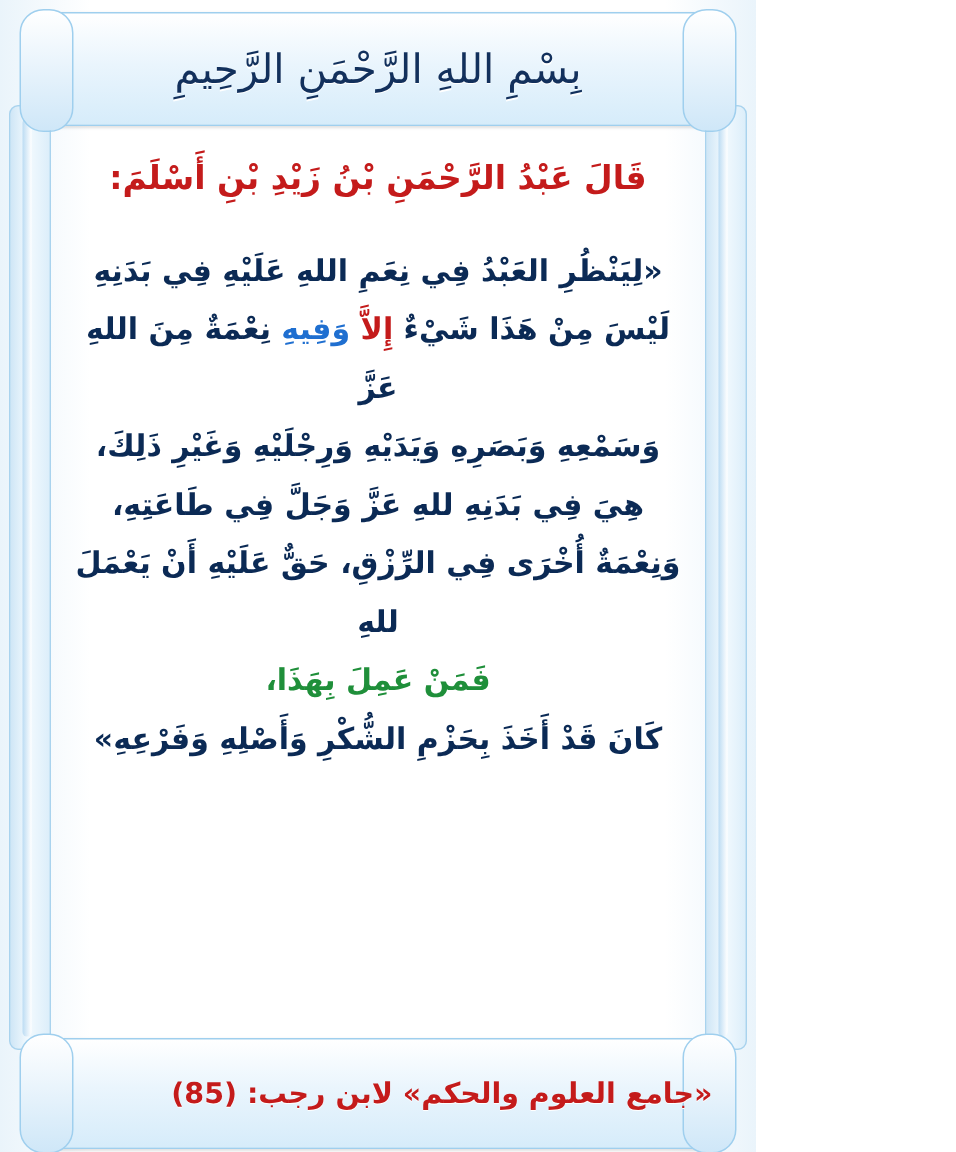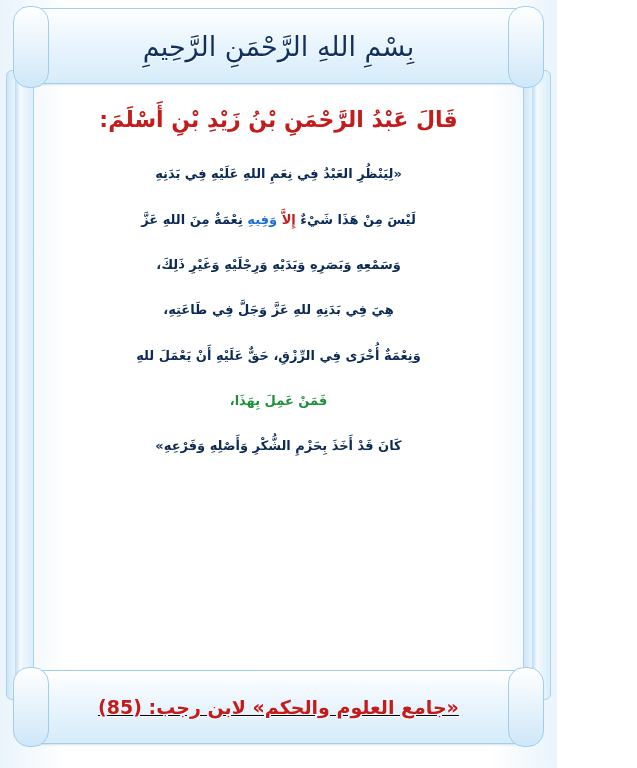--- a/index.html
+++ b/index.html
@@ -8,21 +8,21 @@
   }
   body {
     width: 637px;
     height: 768px;
     background: #ffffff;
     font-family: "DejaVu Sans", sans-serif;
     overflow: hidden;
   }
   .page {
     position: relative;
-    width: 557px;
+    width: 504px;
     height: 768px;
     box-sizing: border-box;
     background:
       linear-gradient(90deg, #eaf4fb 0%, #ffffff 12%, #ffffff 88%, #eaf4fb 100%);
     border: 0;
   }
   
   .frame-left, .frame-right {
     position: absolute;
     top: 70px;
@@ -79,30 +79,29 @@
     direction: rtl;
     letter-spacing: 1px;
     text-shadow: 0 1px 0 #ffffff;
   }
 
   
   .scroll-bottom {
     position: absolute;
     left: 28px;
     right: 28px;
-    bottom: 24px;
+    bottom: 2px;
     height: 72px;
     background: linear-gradient(180deg, #ffffff 0%, #eaf5fd 45%, #d6ecfa 100%);
     border: 1px solid #9fcfee;
     border-radius: 10px / 26px;
     box-shadow: 0 1px 2px rgba(0,0,0,0.12);
     display: flex;
     align-items: center;
-    justify-content: center;
-    text-decoration: underline;
+    justify-content: flex-end;
   }
   .scroll-bottom .curl-l, .scroll-bottom .curl-r {
     position: absolute;
     top: -4px;
     width: 34px;
     height: 78px;
     background: linear-gradient(180deg, #ffffff, #cfe7f8);
     border: 1px solid #9fcfee;
     border-radius: 16px;
   }
@@ -133,26 +132,25 @@
   }
   .title {
     font-size: 22px;
     font-weight: bold;
     color: #c41b1b;
     line-height: 1.6;
     margin-bottom: 24px;
     direction: rtl;
   }
   .body-line {
-    font-size: 13px;
+    font-size: 20px;
     font-weight: bold;
     color: #0b2a55;
     line-height: 1.95;
     direction: rtl;
-    margin-top: 20px;
   }
   .hl-blue { color: #1f6fd0; }
   .hl-red  { color: #c41b1b; }
   .hl-green{ color: #1f8f3a; }
 </style>
 </head>
 <body>
 
 <div class="page">
 

